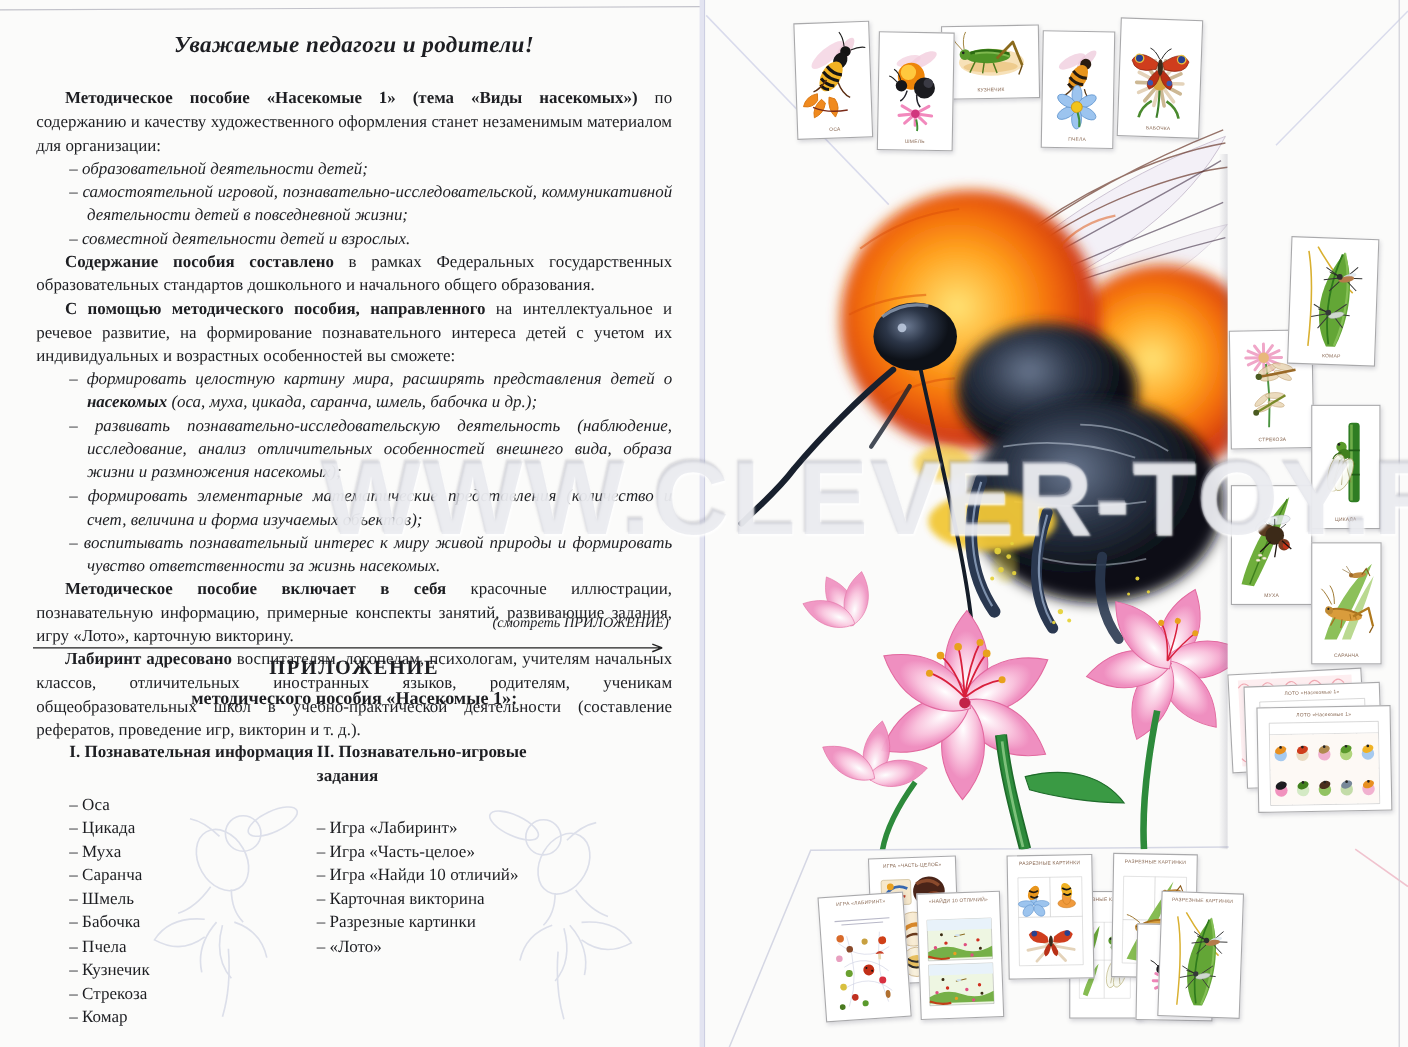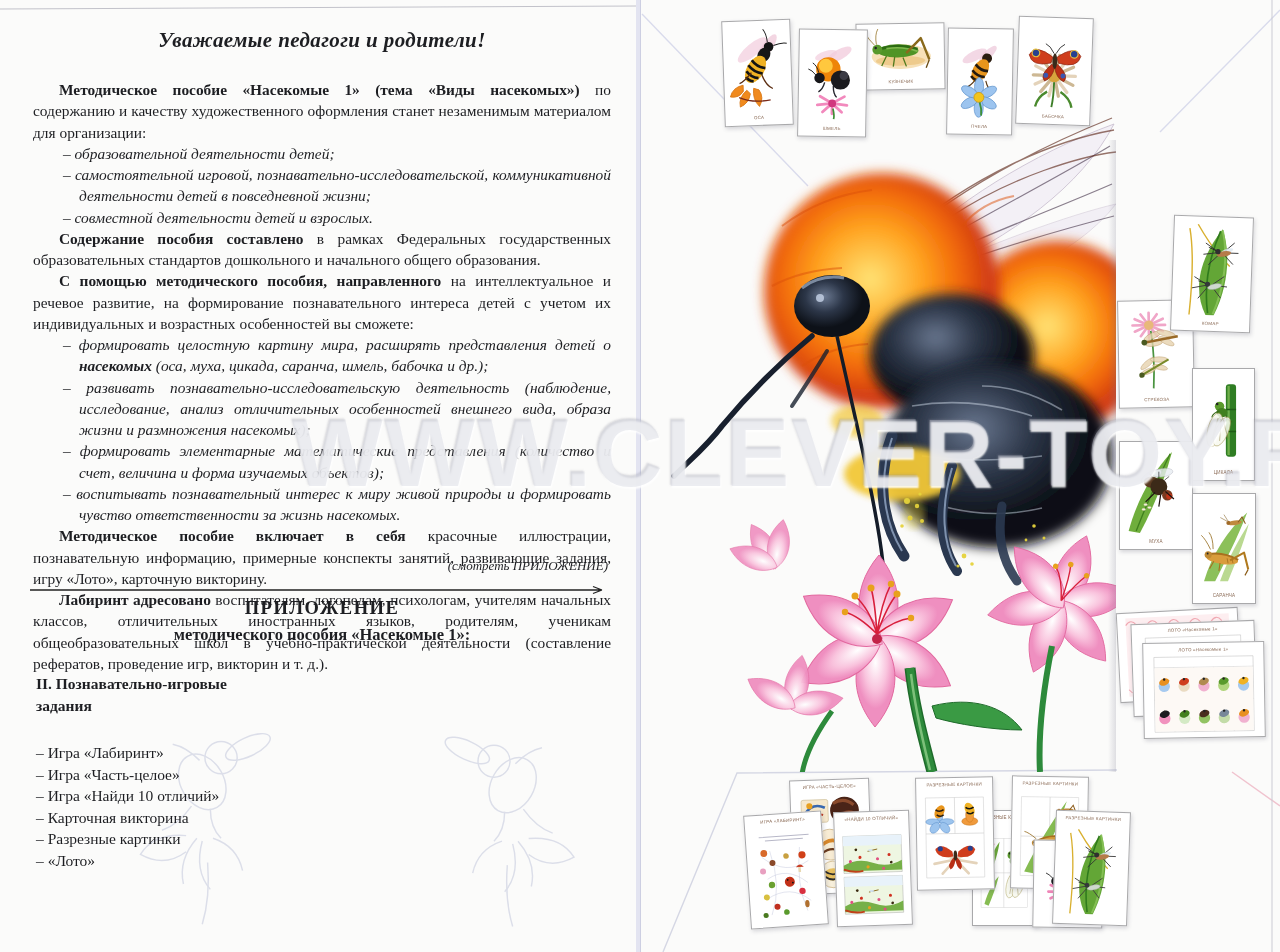--- a/index.html
+++ b/index.html
@@ -204,20 +204,35 @@
   <div class="appendix-arrow">
     <svg width="581" height="12">
         <path d="M0 6 H572 M572 6 l-9 -3.5 M572 6 l-9 3.5" stroke="#222" stroke-width="1.3" fill="none"></path>
       </svg>
   </div>
 
   <div class="toc">
     <p class="toc-h1">ПРИЛОЖЕНИЕ</p>
     <p class="toc-h2">методического пособия «Насекомые 1»:</p>
     <div class="toc-cols">
+      <div class="toc-col1">
+        <div class="toc-col-header">I. Познавательная информация</div>
+        <ul class="toc-list">
+          <li>– Оса</li>
+          <li>– Цикада</li>
+          <li>– Муха</li>
+          <li>– Саранча</li>
+          <li>– Шмель</li>
+          <li>– Бабочка</li>
+          <li>– Пчела</li>
+          <li>– Кузнечик</li>
+          <li>– Стрекоза</li>
+          <li>– Комар</li>
+        </ul>
+      </div>
       <div class="toc-col2">
         <div class="toc-col-header" style="width:212px">II. Познавательно-игровые задания</div>
         <ul class="toc-list">
           <li>– Игра «Лабиринт»</li>
           <li>– Игра «Часть-целое»</li>
           <li>– Игра «Найди 10 отличий»</li>
           <li>– Карточная викторина</li>
           <li>– Разрезные картинки</li>
           <li>– «Лото»</li>
         </ul>

